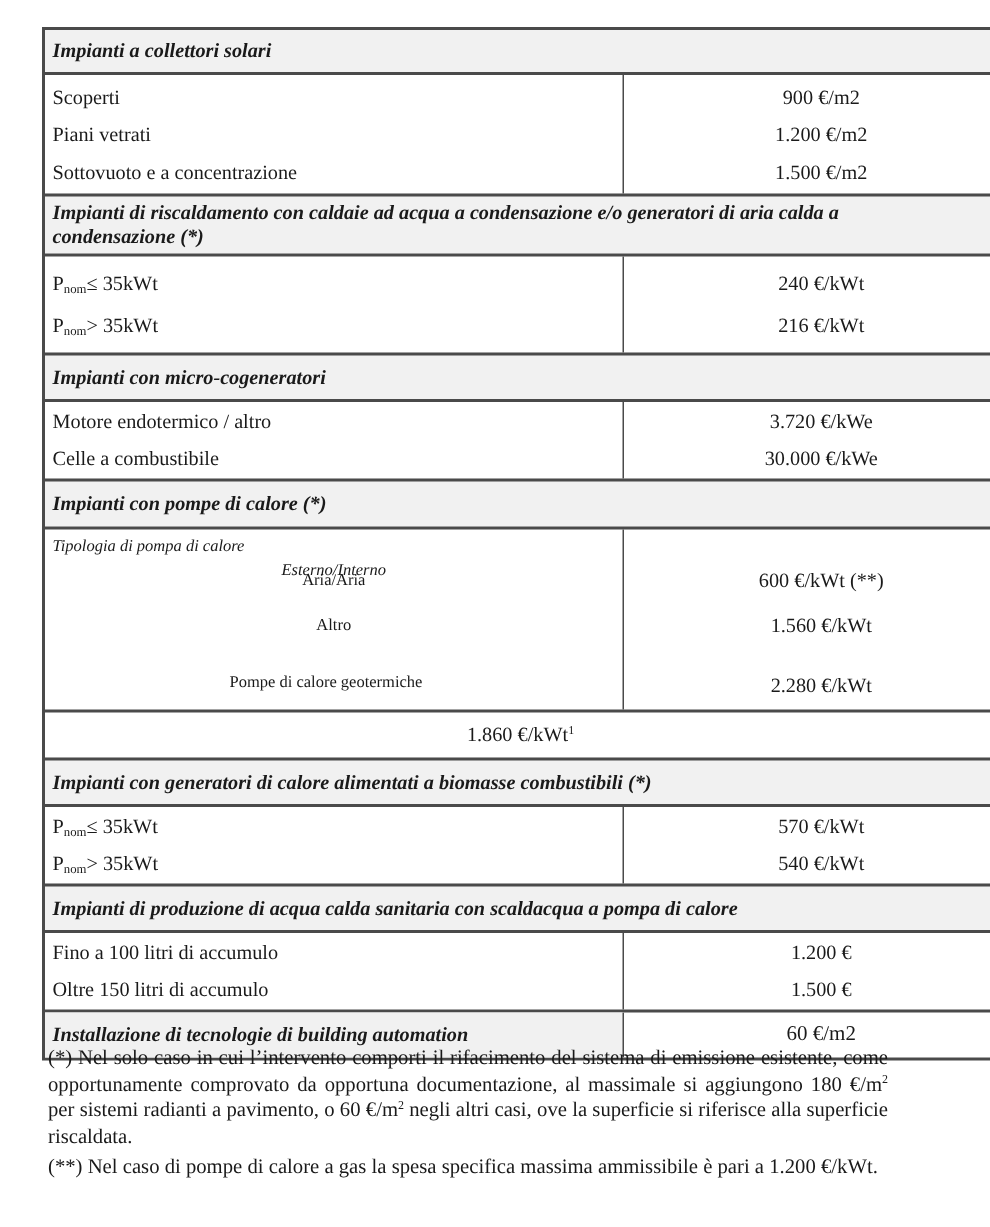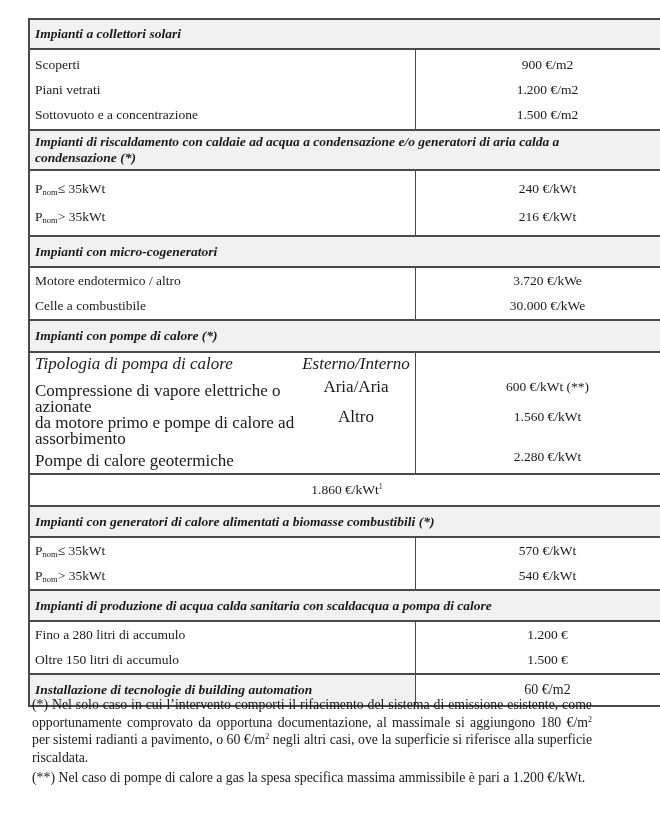--- a/index.html
+++ b/index.html
@@ -8,21 +8,21 @@
   .sec-h { background:#f1f1f1; font-style:italic; font-weight:bold; font-size:13.5px; padding:6px 5px 6px 5px; border-top:2px solid #4a4a4a; line-height:16px; }
   .sec-h.first { border-top:none; }
   .row-grp { display:flex; border-top:2px solid #4a4a4a;gap:15px; }
   .col-l { width:386px; border-right:1.5px solid #4a4a4a; box-sizing:border-box; }
   .col-r { flex:1; text-align:center; }
   .line { font-size:13.5px; height:25px; line-height:25px; padding-left:5px; white-space:nowrap; }
   .col-r .line { padding-left:0; }
   .pn { font-size:13.5px; }
   .pn sub { font-size:8.5px; vertical-align:-2px; }
   .it { font-style:italic; }
-  .hp { display:flex; font-size:17px; }
+  .hp { display:flex; font-size:11px;flex-direction:column; }
   .hp .a { width:262px; padding-left:5px; }
   .hp .b { flex:1; text-align:center; }
   .inline-head { font-style:italic; font-weight:bold; background:#f1f1f1; }
   .notes { position:absolute; left:32px; top:696px; width:560px; font-size:13.8px; line-height:17.5px; text-align:justify; }
   .notes p { margin:0 0 3px 0; }
   sup { font-size:8px; vertical-align:5px; line-height:0; }
 </style>
 </head>
 <body>
 
@@ -70,25 +70,20 @@
   </div>
 
   <div class="sec-h" style="padding:7px 5px 7px;">Impianti con pompe di calore (*)</div>
   <div class="row-grp">
     <div class="col-l" style="padding:3px 0 4px; font-size:13.5px; line-height:16px;">
       <div class="hp" style="height:27px;">
         <div class="a it">Tipologia di pompa di calore</div>
         <div class="b it">Esterno/Interno</div>
       </div>
       <div class="hp" style="height:64px;">
-        <div class="a">
-          <div>Compressione di vapore elettriche o azionate</div>
-          <div>da motore primo e pompe di calore ad</div>
-          <div>assorbimento</div>
-        </div>
         <div class="b">
           <div style="margin-top:-4px;">Aria/Aria</div>
           <div style="margin-top:14px;">Altro</div>
         </div>
       </div>
       <div class="hp" style="height:22px; align-items:flex-end;">
         <div class="a">Pompe di calore geotermiche</div>
       </div>
     </div>
     <div class="col-r" style="padding:3px 0 4px; font-size:13.5px; line-height:16px;">
@@ -115,21 +110,21 @@
     </div>
     <div class="col-r" style="padding:0 0 1px;">
       <div class="line">570 €/kWt</div>
       <div class="line">540  €/kWt</div>
     </div>
   </div>
 
   <div class="sec-h" style="padding:7px 5px 6px;">Impianti di produzione di acqua calda sanitaria con scaldacqua a pompa di calore</div>
   <div class="row-grp">
     <div class="col-l" style="padding:0 0 1px;">
-      <div class="line">Fino a 280 litri di accumulo</div>
+      <div class="line">Fino a 100 litri di accumulo</div>
       <div class="line">Oltre 150 litri di accumulo</div>
     </div>
     <div class="col-r" style="padding:0 0 1px;">
       <div class="line">1.200 €</div>
       <div class="line">1.500 €</div>
     </div>
   </div>
 
   <div class="row-grp">
     <div class="col-l inline-head" style="font-size:13.5px; padding:7px 5px; line-height:16px;">Installazione di tecnologie di building automation</div>

